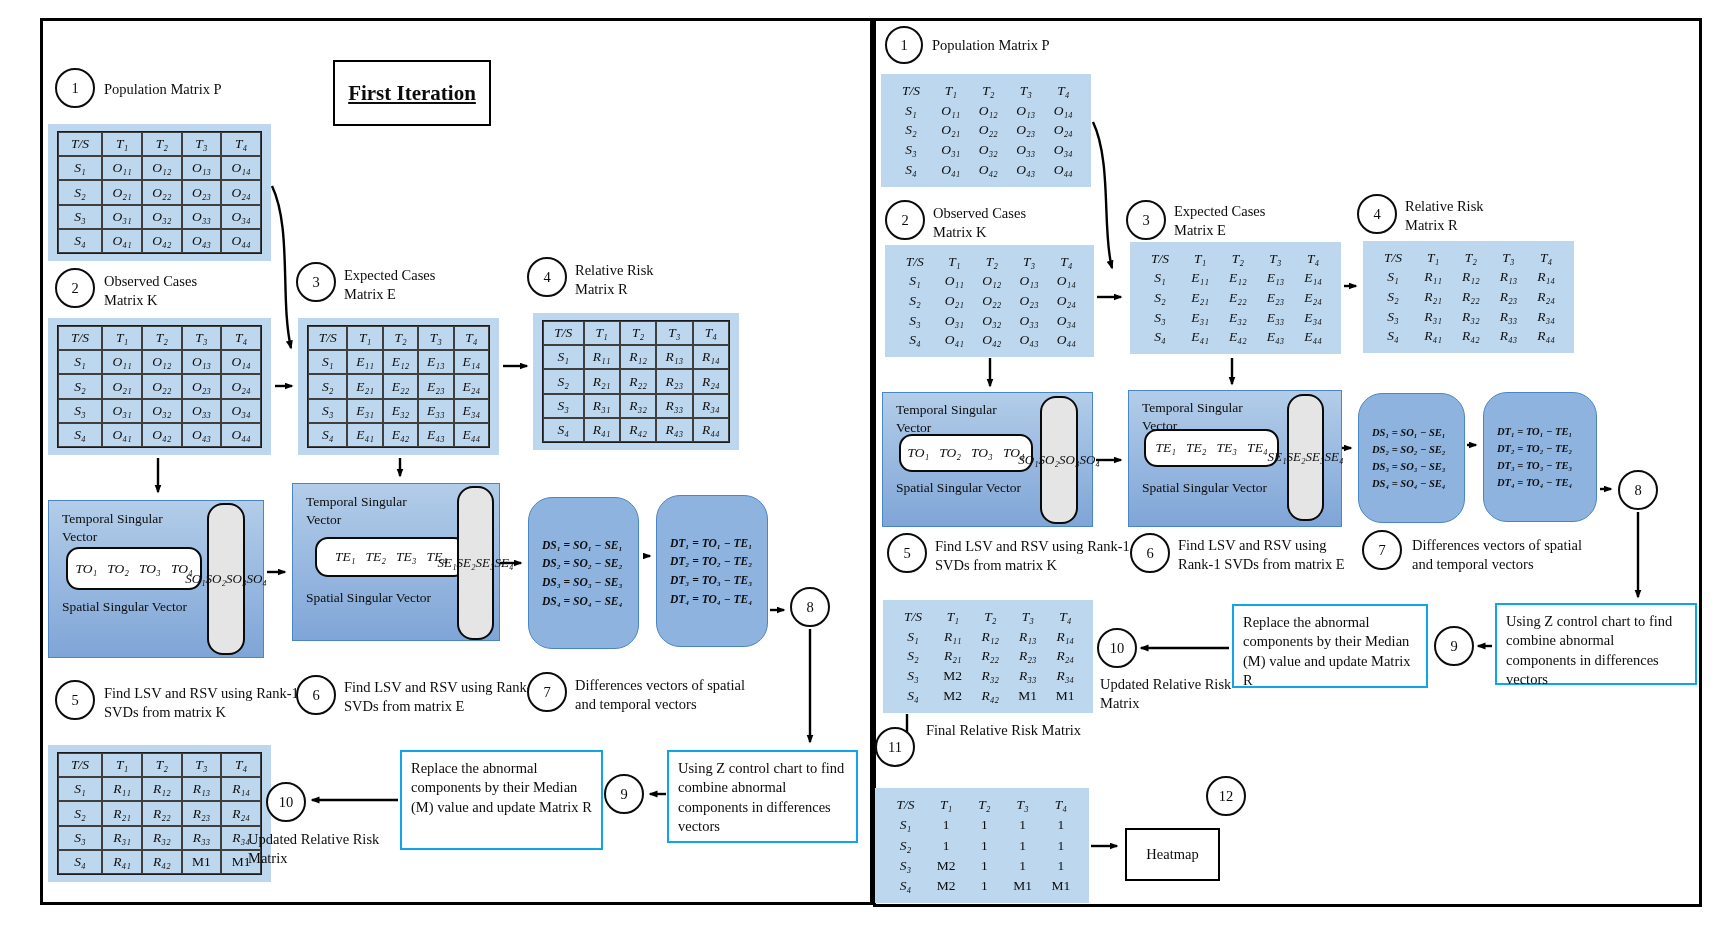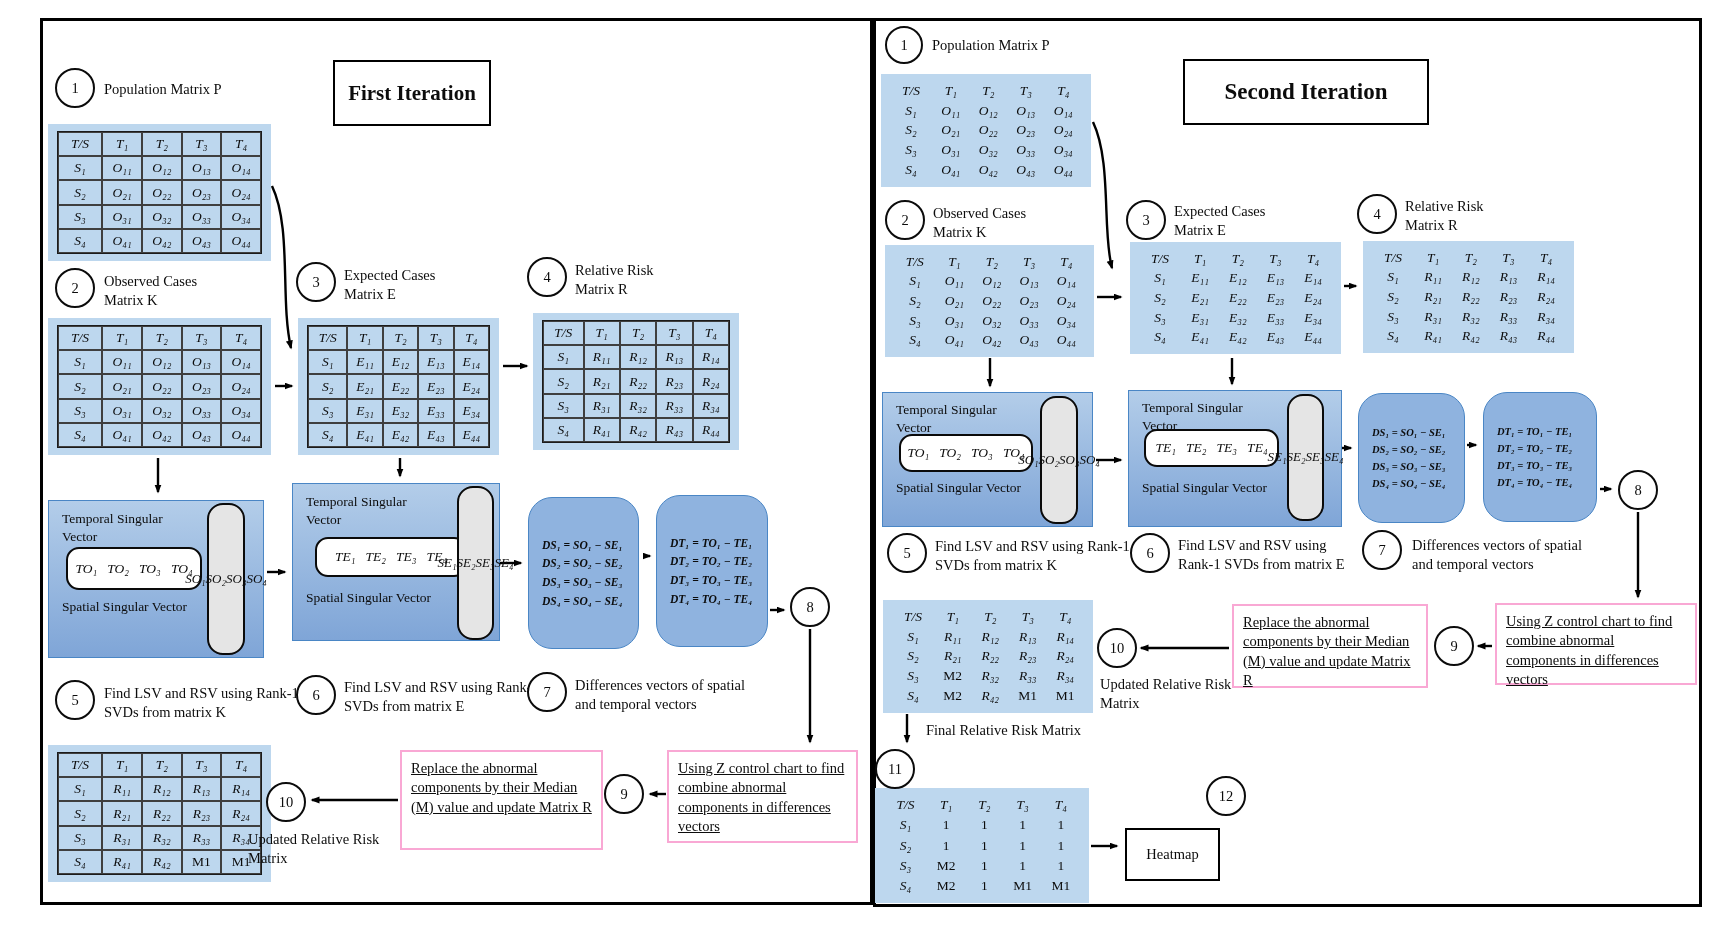--- a/index.html
+++ b/index.html
@@ -5,21 +5,21 @@
   html,body{margin:0;padding:0;background:#ffffff;}
   *{box-sizing:border-box;}
   .canvas{position:relative;width:1734px;height:934px;background:#fff;
           font-family:"Liberation Serif","DejaVu Serif",serif;color:#0c0c0c;overflow:hidden;}
   .panel{position:absolute;border:3px solid #000;background:transparent;z-index:0;}
   svg.arrows{position:absolute;left:0;top:0;z-index:1;}
   .circle{position:absolute;width:40px;height:40px;border:2.2px solid #0b0b0b;border-radius:50%;
           background:#fff;display:flex;align-items:center;justify-content:center;font-size:14.5px;z-index:3;}
   .steplabel{position:absolute;font-size:14.5px;line-height:1.28;z-index:2;}
   .titlebox{position:absolute;border:2.5px solid #000;background:#fff;display:flex;align-items:center;justify-content:center;z-index:2;}
-  .titlebox .t{font-weight:bold;}
+  .titlebox .t{font-weight:bold;text-decoration:underline;}
   #title1 .t{font-size:21px;}
   #title2 .t{font-size:23px;}
   .mtable{position:absolute;background:var(--table_bg);padding:7px 9px;z-index:2;display:flex;flex-direction:column;}
   .tgrid{flex:1;display:flex;flex-direction:column;}
   .bordered .tgrid{border:1.8px solid #1b1b1b;}
   .trow{display:flex;flex:1;justify-content:center;}
   .tcell{flex:1;display:flex;align-items:center;justify-content:center;
          font-style:italic;font-size:13.5px;}
   .tcell.first{flex:1.12;}
   .tcell.plain{font-style:normal;}
@@ -29,22 +29,22 @@
   .svdbox .lbl{position:absolute;font-size:13.5px;line-height:1.3;}
   .hpill{position:absolute;background:#fff;border:2.6px solid #0a0a0a;border-radius:13px;
          display:flex;align-items:center;justify-content:center;font-style:italic;font-size:13.5px;
          white-space:pre;z-index:3;}
   .vpill{position:absolute;background:#e5e5e5;border:2.6px solid #0a0a0a;border-radius:16px;
          display:flex;flex-direction:row;align-items:center;justify-content:center;
          font-style:italic;font-size:13px;line-height:1.3;z-index:3;}
   .diffbox{position:absolute;background:var(--diff_box);border:1.6px solid var(--border_blue);
            border-radius:24px;display:flex;flex-direction:column;align-items:flex-start;justify-content:center;
            padding-left:13px;font-style:italic;font-weight:bold;font-size:11.5px;line-height:1.62;z-index:2;}
-  .procbox{position:absolute;background:#fff;border:2px solid #f9a8d4;font-size:14.5px;line-height:1.33;
-           padding:7px 9px;z-index:2;text-decoration:underline;}
+  .procbox{position:absolute;background:#fff;border:2px solid #0ea5e9;font-size:14.5px;line-height:1.33;
+           padding:7px 9px;z-index:2;}
   .heatbox{position:absolute;background:#fff;border:2px solid #000;display:flex;align-items:center;
            justify-content:center;font-size:14.5px;z-index:2;}
 </style>
 </head>
 <body>
 
 <div class="canvas">
 
   <div class="panel" style="left:40px;top:18px;width:833px;height:887px;"></div>
   <div class="panel" style="left:873px;top:18px;width:829px;height:889px;"></div>
@@ -367,23 +367,20 @@
       <span>10</span>
     </div>
   <div class="steplabel" style="left:248px;top:830px;width:140px;">Updated Relative Risk Matrix</div>
 
   <div class="procbox" style="left:400px;top:750px;width:203px;height:100px;">Replace the abnormal components by their Median (M) value and update Matrix R</div>
   <div class="circle" style="left:604px;top:774px;">
       <span>9</span>
     </div>
   <div class="procbox" style="left:667px;top:750px;width:191px;height:93px;">Using Z control chart to find combine abnormal components in differences vectors</div>
 
-  <div class="titlebox" id="title2" style="left:1183px;top:59px;width:246px;height:66px;">
-    <span class="t">Second Iteration</span>
-  </div>
 
   <div class="circle" style="left:885px;top:26px;width:38px;height:38px;">
       <span>1</span>
     </div>
   <div class="steplabel" style="left:932px;top:36px;width:180px;">Population Matrix P</div>
   <div class="mtable" style="left:881px;top:74px;width:210px;height:113px;">
       <div class="tgrid">
         <div class="trow thead">
           <div class="tcell first">T/S</div>
           <div class="tcell">T₁</div>
@@ -653,21 +650,21 @@
       <span>10</span>
     </div>
   <div class="steplabel" style="left:1100px;top:675px;width:140px;">Updated Relative Risk Matrix</div>
 
   <div class="procbox" style="left:1232px;top:604px;width:196px;height:84px;">Replace the abnormal components by their Median (M) value and update Matrix R</div>
   <div class="circle" style="left:1434px;top:626px;">
       <span>9</span>
     </div>
   <div class="procbox" style="left:1495px;top:603px;width:202px;height:82px;">Using Z control chart to find combine abnormal components in differences vectors</div>
 
-  <div class="circle" style="left:875px;top:749px;justify-content:center;">
+  <div class="circle" style="left:875px;top:727px;justify-content:center;">
       <span>11</span>
     </div>
   <div class="steplabel" style="left:926px;top:721px;width:230px;">Final Relative Risk Matrix</div>
   <div class="mtable" style="left:875px;top:788px;width:214px;height:115px;">
       <div class="tgrid">
         <div class="trow thead">
           <div class="tcell first">T/S</div>
           <div class="tcell">T₁</div>
           <div class="tcell">T₂</div>
           <div class="tcell">T₃</div>

